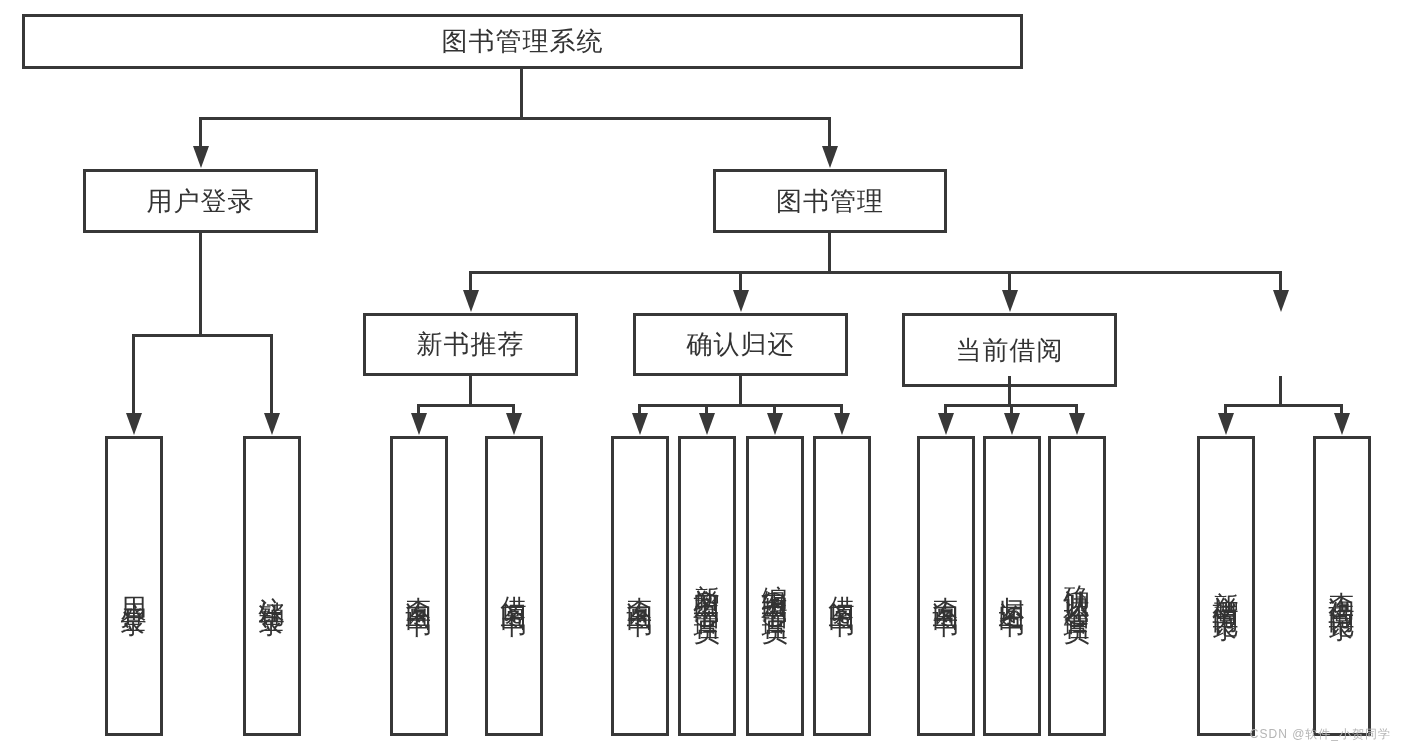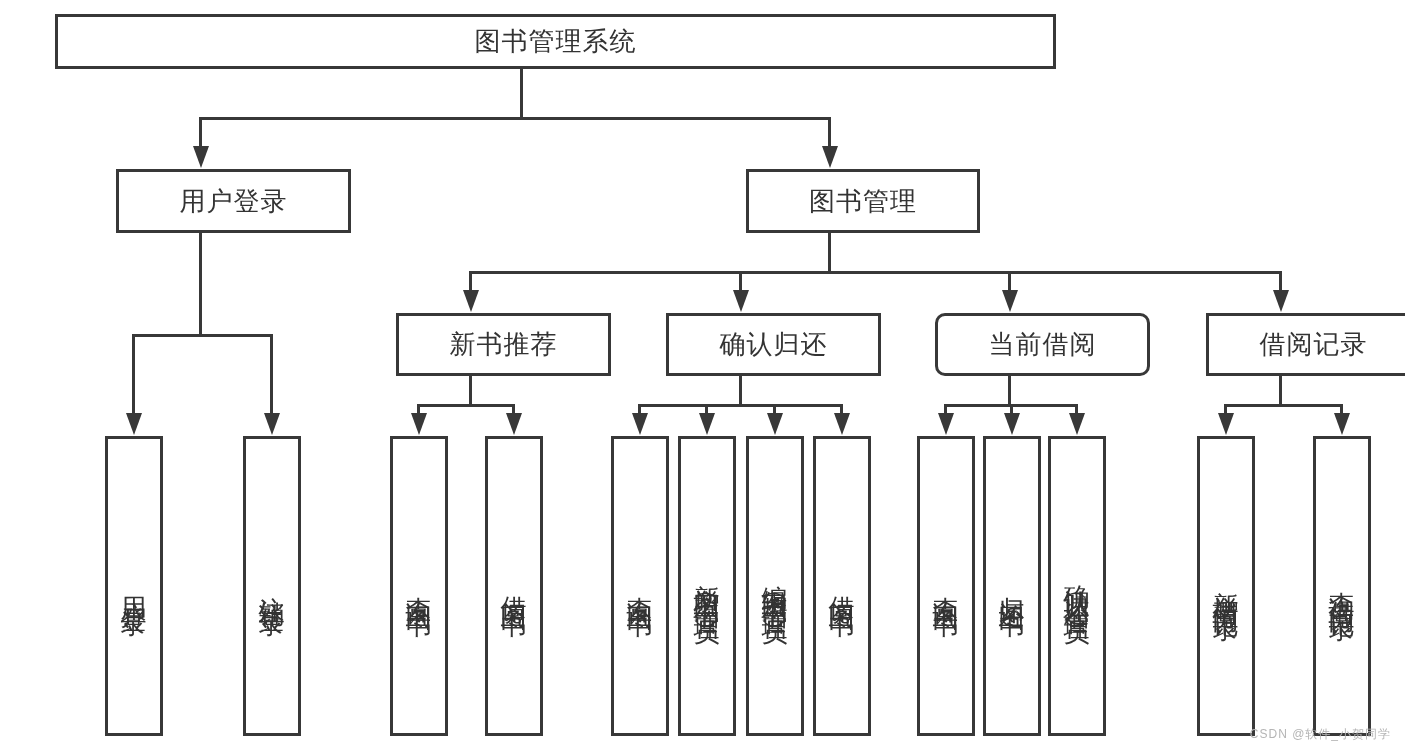--- a/index.html
+++ b/index.html
@@ -4,21 +4,21 @@
 <style>
   html,body{margin:0;padding:0;background:#ffffff;}
   #canvas{
     position:relative;width:1405px;height:747px;background:#ffffff;
     overflow:hidden;font-family:"Liberation Sans",sans-serif;color:#333333;
   }
   
   .hbox{
     position:absolute;box-sizing:border-box;background:#ffffff;
     border:3px solid #383838;display:flex;align-items:center;justify-content:center;
-    font-size:26px;letter-spacing:1px;color:#333333;white-space:nowrap;margin-left:33px;
+    font-size:26px;letter-spacing:1px;color:#333333;white-space:nowrap;
   }
   .vbox{
     position:absolute;box-sizing:border-box;background:#ffffff;
     border:3px solid #383838;display:flex;align-items:center;justify-content:center;
     top:436px;height:300px;width:58px;
   }
   .vbox span{
     writing-mode:vertical-rl;text-orientation:mixed;
     font-size:26px;letter-spacing:5px;line-height:1;color:#333333;white-space:nowrap;
   }
@@ -42,22 +42,21 @@
 
 <div id="canvas">
 
   <div class="hbox" style="left:22px;top:14px;width:1001px;height:55px;">图书管理系统</div>
 
   <div class="hbox" style="left:83px;top:169px;width:235px;height:64px;">用户登录</div>
   <div class="hbox" style="left:363px;top:313px;width:215px;height:63px;">新书推荐</div>
 
   <div class="hbox" style="left:713px;top:169px;width:234px;height:64px;">图书管理</div>
   <div class="hbox" style="left:633px;top:313px;width:215px;height:63px;">确认归还</div>
-  <div class="hbox" style="left:902px;top:313px;width:215px;height:63px;border-radius:10px;">当前借阅</div>
-  <div class="hbox" style="left:1173px;top:313px;width:215px;height:63px;">借阅记录</div>
+  <div class="hbox" style="left:902px;top:313px;width:215px;height:74px;">当前借阅</div>
 
   <div class="vbox" style="left:105px;">
       <span>用户登录</span>
     </div>
   <div class="vbox" style="left:243px;">
       <span>注销登录</span>
     </div>
 
   <div class="vbox" style="left:390px;">
       <span>查询图书</span>

